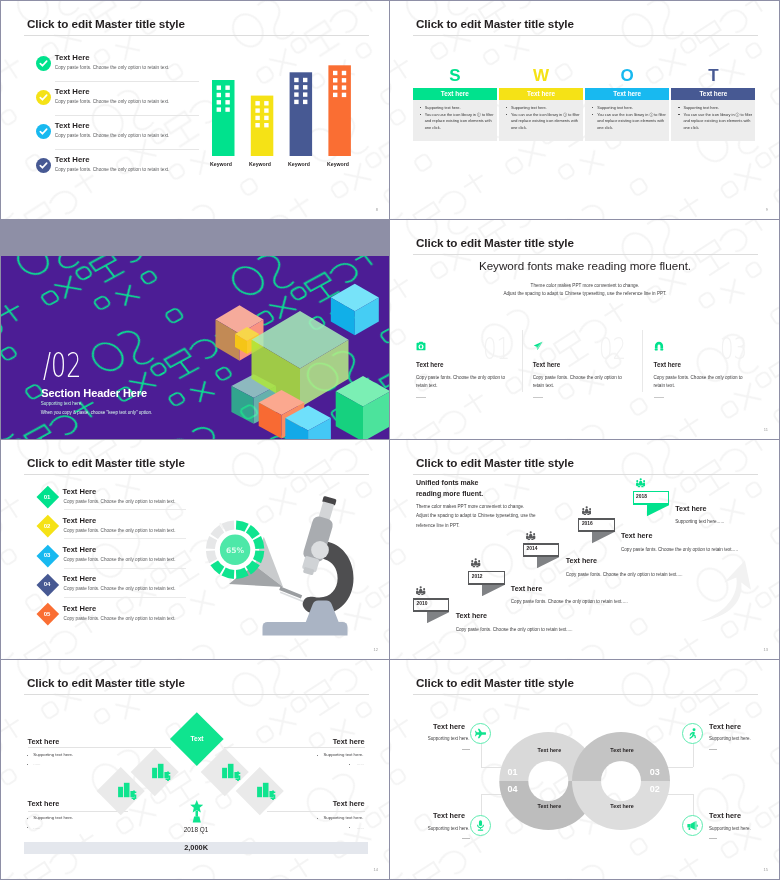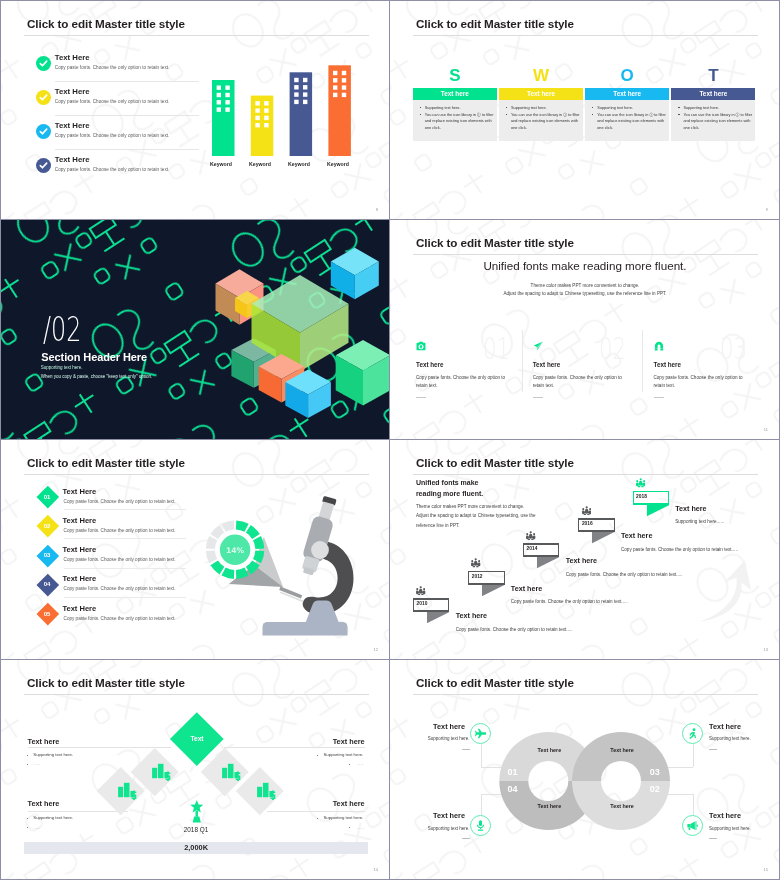--- a/index.html
+++ b/index.html
@@ -28,21 +28,21 @@
 
   
   .s2-col{position:absolute;top:0;width:84px;}
   .s2-letter{position:absolute;top:6px;width:84px;text-align:center;font-size:17px;font-weight:700;line-height:1;}
   .s2-hdr{position:absolute;top:27px;left:0;width:84px;height:12px;line-height:12px;text-align:center;color:#fff;font-size:6.4px;font-weight:700;}
   .s2-body{position:absolute;top:39px;left:0;width:84px;height:41px;background:#EDEDED;}
   .s2-bul{position:absolute;font-size:3.85px;color:#333;line-height:1.75;}
   .s2-dot{position:absolute;width:1.2px;height:1.2px;background:#555;}
 
   
-  .s3{background:#0f172a;}
+  .s3{background:#4c1d95;margin-top:36px;}
   .s3-num{position:absolute;left:41.9px;top:92px;font-size:34px;font-weight:300;color:#fff;line-height:1;letter-spacing:0px;font-family:"DejaVu Sans",sans-serif;transform:scaleX(0.70);transform-origin:left top;}
   .s3-head{position:absolute;left:40.3px;top:130.5px;font-size:11px;font-weight:700;color:#fff;letter-spacing:-0.1px;}
   .s3-s1{position:absolute;left:39.8px;top:145px;font-size:4.5px;color:#BFF7DF;}
   .s3-s2{position:absolute;left:39.8px;top:153.5px;font-size:4.5px;color:#D9FBEC;}
 
   
   .s4-head{position:absolute;left:0;top:38.5px;width:390px;text-align:center;font-size:11.65px;color:#231F20;}
   .s4-s1{position:absolute;left:0;top:62.5px;width:390px;text-align:center;font-size:4.62px;color:#414042;}
   .s4-s2{position:absolute;left:0;top:71px;width:390px;text-align:center;font-size:4.55px;color:#414042;}
   .s4-card{position:absolute;top:110px;width:116px;}
@@ -381,21 +381,21 @@
                 <rect x="104" y="96" width="13" height="13" rx="4.5"></rect>
                 <path d="M128,60 h22 M139,52 v22"></path>
               </g>
             </pattern>
           </defs>
           <rect width="390" height="220" fill="url(#wmpat3)"></rect>
         </svg>
       </div>
   <div class="stitle">Click to edit Master title style</div>
   <div class="titlerule"></div>
-  <div class="s4-head">Unified fonts make reading more fluent.</div>
+  <div class="s4-head">Keyword fonts make reading more fluent.</div>
   <div class="s4-s1">Theme color makes PPT more convenient to change.</div>
   <div class="s4-s2">Adjust the spacing to adapt to Chinese typesetting, use the reference line in PPT.</div>
 
   <div class="s4-card" style="left:10px">
     <div class="s4-num">01</div>
     <svg class="s4-icon" viewBox="0 0 24 24">
       <path d="M8.2 1.6h7.6l1.5 2.8h4.0a1.4 1.4 0 0 1 1.4 1.4v15.2a1.4 1.4 0 0 1-1.4 1.4H2.7a1.4 1.4 0 0 1-1.4-1.4V5.8a1.4 1.4 0 0 1 1.4-1.4h4.0z" fill="#00E28D"></path>
       <circle cx="12" cy="13.6" r="6.0" fill="#fff"></circle>
       <path d="M12 7.8 L15.2 13.6 L12 19.4 L8.8 13.6 Z" fill="#00E28D"></path>
     </svg>
@@ -537,21 +537,21 @@
       <path d="M247.7,575.6 A29.2,29.2 0 0 1 235.3,578.9 L234.9,569.9 A20.2,20.2 0 0 0 243.5,567.6 Z" fill="#0FE48F"></path>
       <path d="M232.9,578.9 A29.2,29.2 0 0 1 220.5,575.6 L224.7,567.6 A20.2,20.2 0 0 0 233.3,569.9 Z" fill="#0FE48F"></path>
       <path d="M218.5,574.4 A29.2,29.2 0 0 1 209.4,565.3 L217.0,560.5 A20.2,20.2 0 0 0 223.3,566.8 Z" fill="#0FE48F"></path>
       <path d="M208.2,563.3 A29.2,29.2 0 0 1 204.9,550.9 L213.9,550.5 A20.2,20.2 0 0 0 216.2,559.1 Z" fill="#E6E7E8"></path>
       <path d="M204.9,548.5 A29.2,29.2 0 0 1 208.2,536.1 L216.2,540.3 A20.2,20.2 0 0 0 213.9,548.9 Z" fill="#E6E7E8"></path>
       <path d="M209.4,534.1 A29.2,29.2 0 0 1 218.5,525.0 L223.3,532.6 A20.2,20.2 0 0 0 217.0,538.9 Z" fill="#E6E7E8"></path>
       <path d="M220.5,523.8 A29.2,29.2 0 0 1 232.9,520.5 L233.3,529.5 A20.2,20.2 0 0 0 224.7,531.8 Z" fill="#E6E7E8"></path>
       <circle cx="234.1" cy="549.7" r="15.2" fill="#4DE8A8"></circle>
     </g>
   </svg>
-  <div style="position:absolute;left:214.1px;top:105.5px;width:40px;text-align:center;font-size:7.6px;font-weight:700;color:#D9FBEC;font-family:'DejaVu Sans',sans-serif">14%</div>
+  <div style="position:absolute;left:214.1px;top:105.5px;width:40px;text-align:center;font-size:7.6px;font-weight:700;color:#D9FBEC;font-family:'DejaVu Sans',sans-serif">65%</div>
 
   <div class="pnum">12</div>
 </div>
 
 <div class="slide">
       <div class="wm">
         <svg xmlns="http://www.w3.org/2000/svg" viewBox="0 0 390 220" preserveAspectRatio="none">
           <defs>
             <pattern id="wmpat5" width="168" height="138" patternUnits="userSpaceOnUse" patternTransform="rotate(-33)">
               <g fill="none" stroke="#F4F4F4" stroke-width="2">

